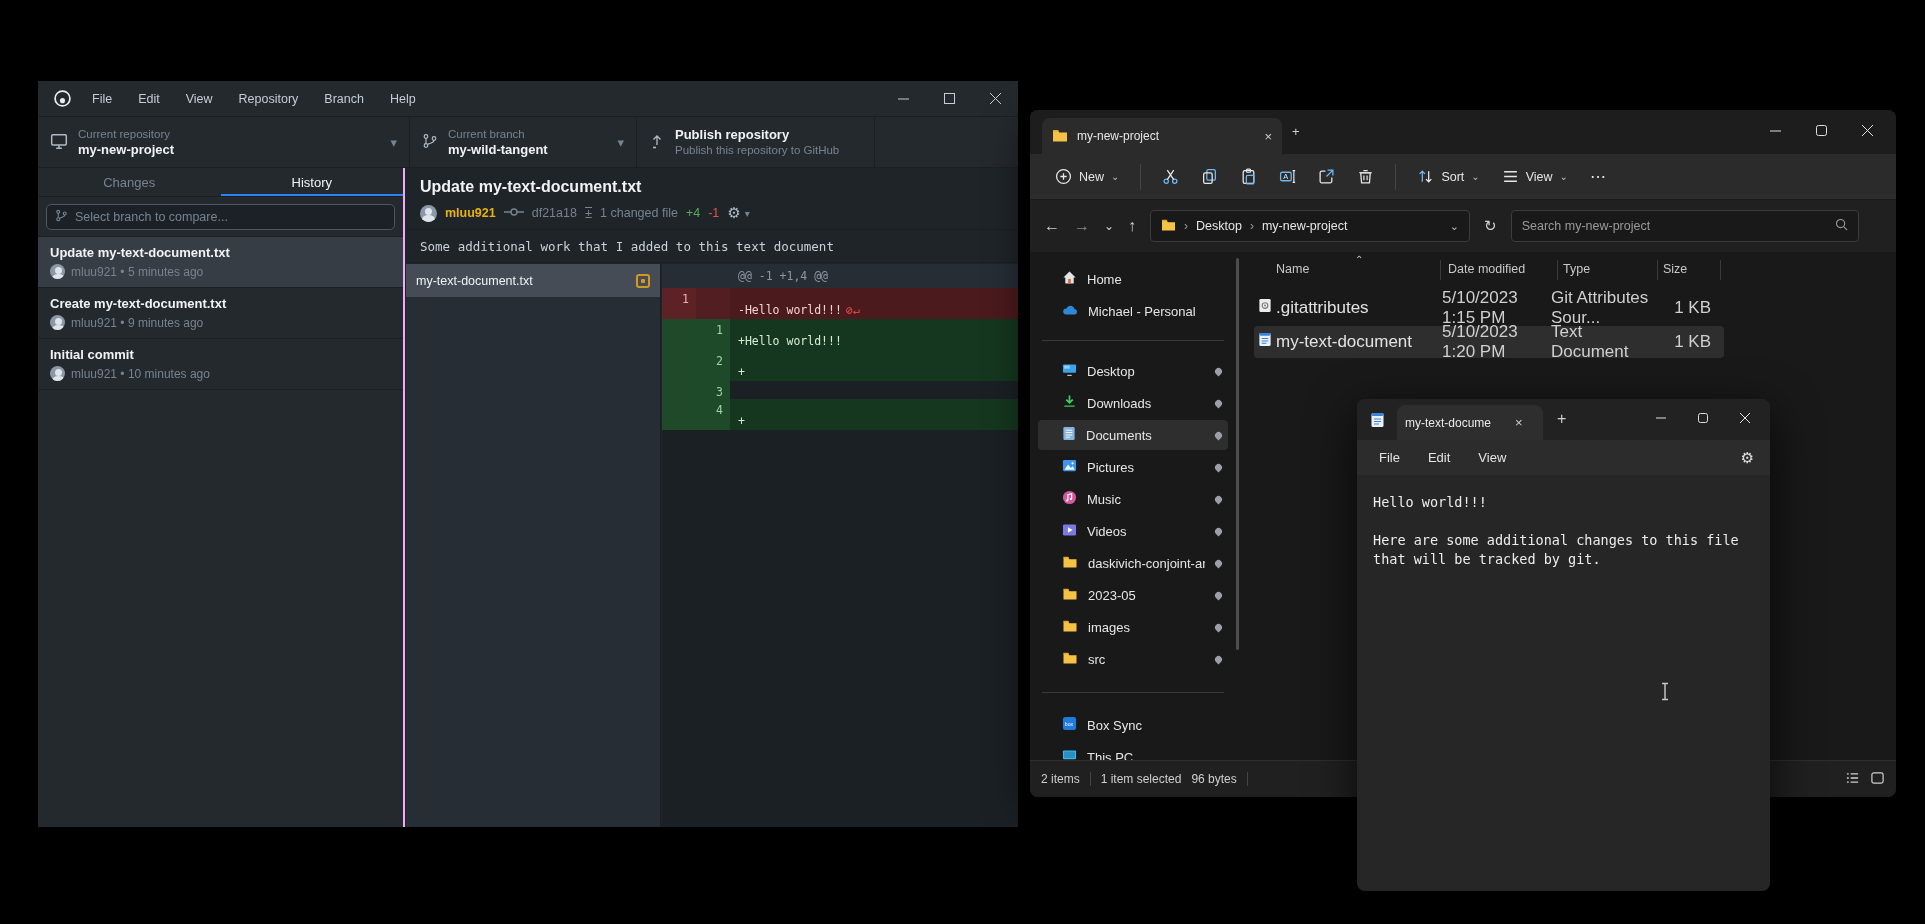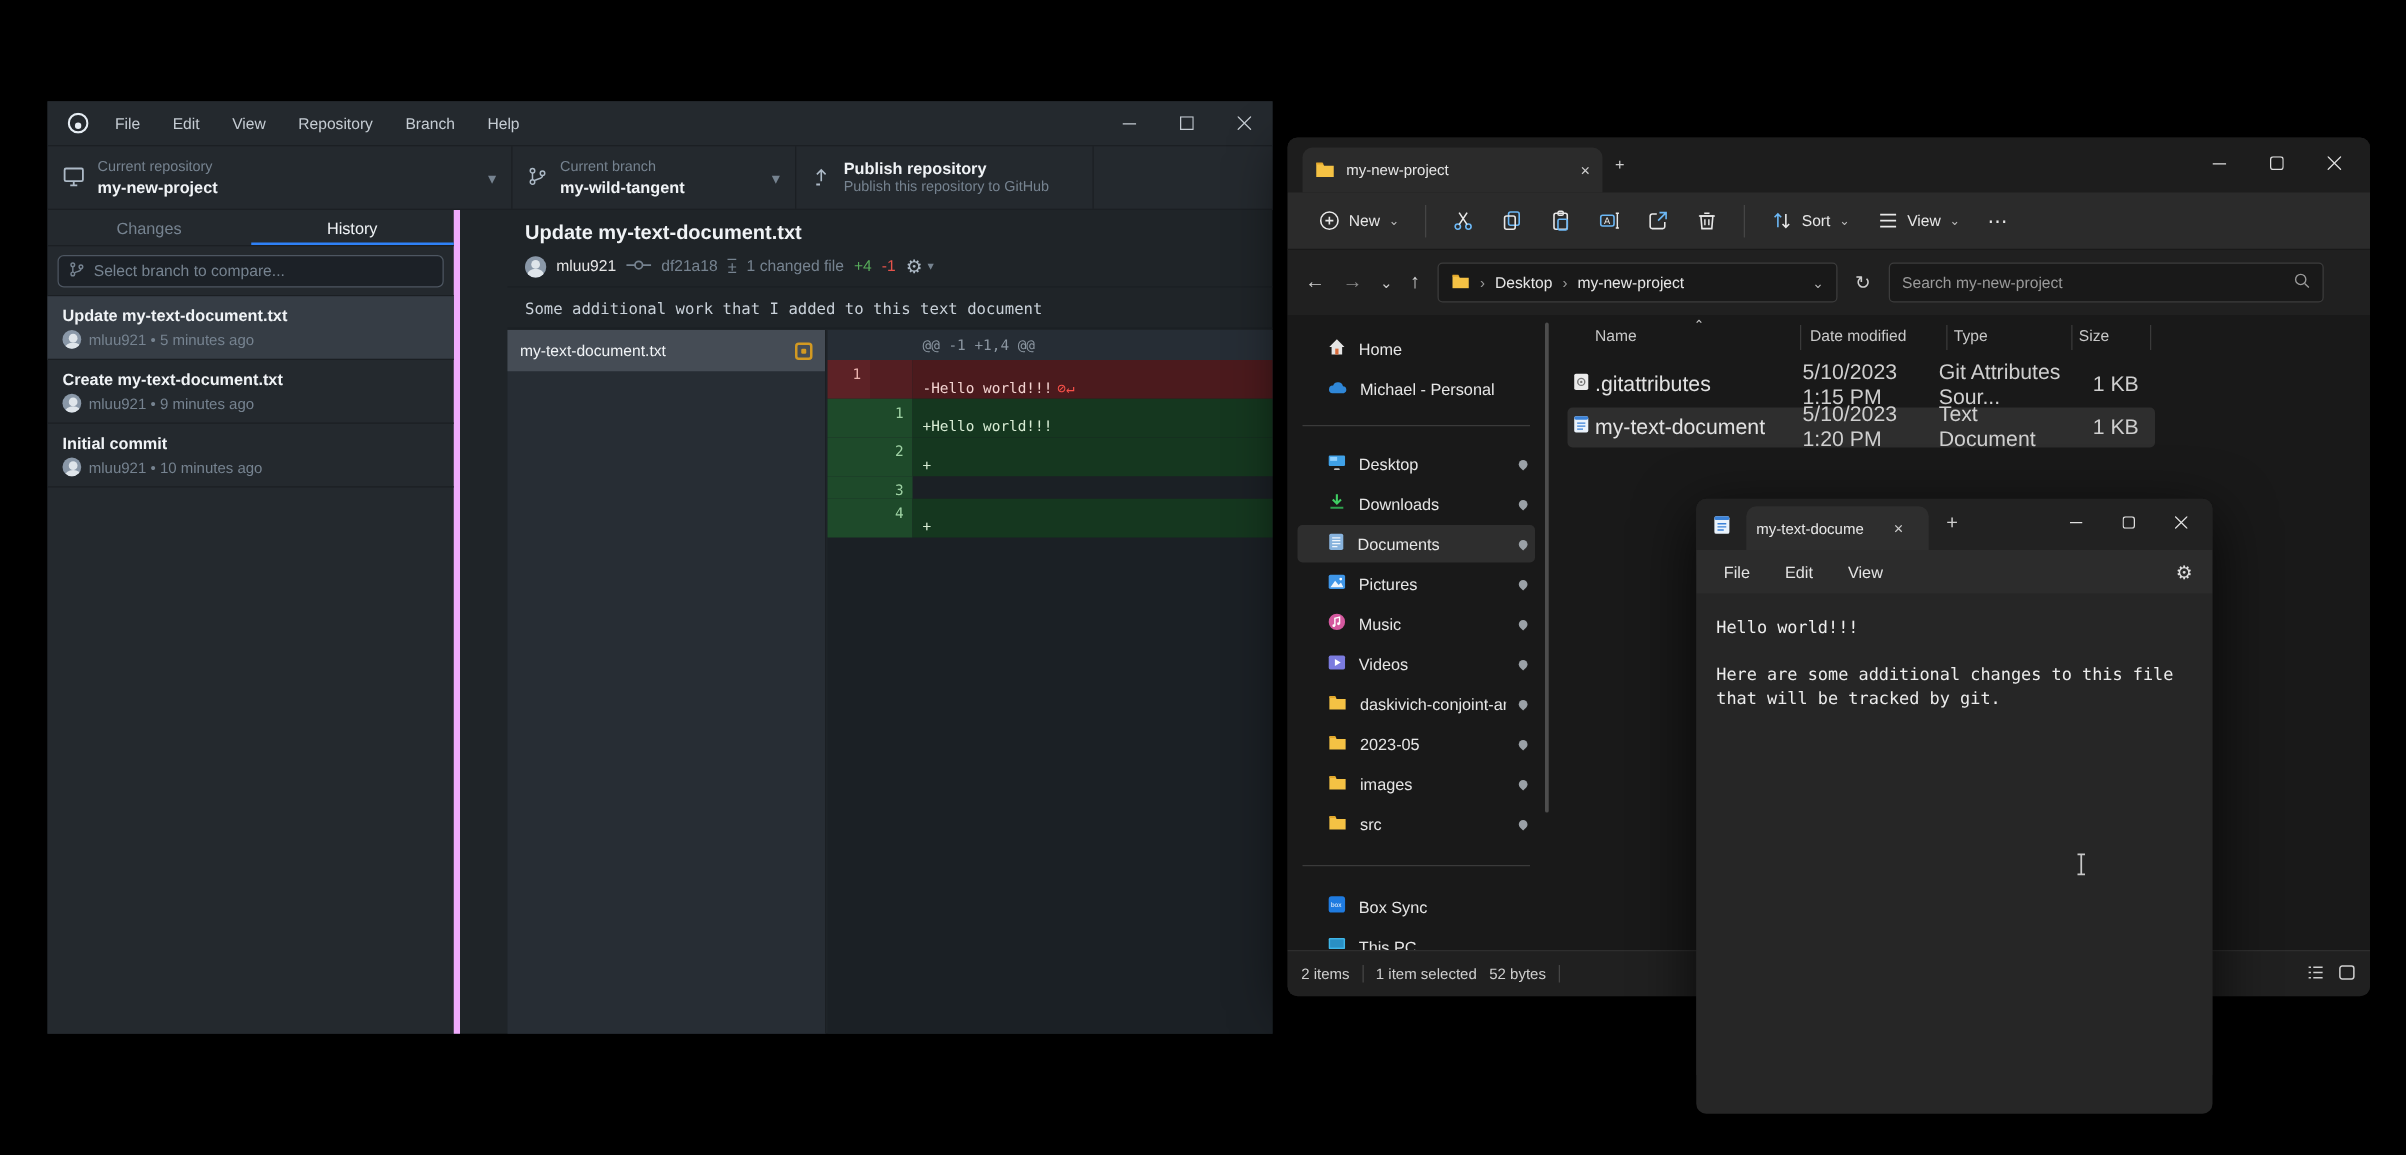--- a/index.html
+++ b/index.html
@@ -16,22 +16,22 @@
     display:flex; align-items:center; }
   .gh-winctl { position:absolute; right:0; top:0; height:35px; display:flex; }
   .wc { width:46px; height:100%; display:flex; align-items:center; justify-content:center; color:#c5ccd3; }
   .gh-toolbar { left:0; top:35px; width:100%; height:52px; background:#24292e;
     border-top:1px solid #1b1f23; border-bottom:1px solid #1b1f23; }
   .gh-tool-sec { position:absolute; top:0; height:100%; border-right:1px solid #1b1f23;
     display:flex; align-items:center; padding:0 12px; gap:10px; }
   .gh-tool-label { color:#768390; font-size:11.5px; line-height:15px; }
   .gh-tool-value { color:#f0f3f6; font-size:13px; font-weight:bold; line-height:16px; }
   .gh-caret { color:#768390; font-size:11px; margin-left:auto; }
-  .gh-left { left:0; top:87px; width:330px; height:659px; background:#24292e;
-    border-right:5px solid #f0abfc; }
+  .gh-left { left:0; top:87px; width:367px; height:659px; background:#24292e;
+    border-right:2px solid #f0abfc; }
   .gh-tabs { display:flex; height:29px; border-bottom:1px solid #1b1f23; }
   .gh-tab { width:50%; display:flex; align-items:center; justify-content:center;
     color:#768390; font-size:13px; }
   .gh-tab.active { color:#f0f3f6; box-shadow:inset 0 -2px 0 #2f81f7; }
   .gh-compare { height:40px; display:flex; align-items:center; padding:0 8px;
     border-bottom:1px solid #1b1f23; }
   .gh-compare-box { width:100%; height:26px; background:#1c2127; border:1px solid #4d5661;
     border-radius:5px; display:flex; align-items:center; padding:0 8px; gap:7px; }
   .gh-compare-box input { background:transparent; border:none; outline:none; color:#768390;
     font-size:12.5px; width:100%; font-family:"Liberation Sans",sans-serif; }
@@ -265,21 +265,21 @@
             <span>mluu921 • 10 minutes ago</span>
           </div>
       </div>
     </div>
 
     <div class="abs gh-main">
       <div class="gh-commit-head">
         <div class="gh-commit-title">Update my-text-document.txt</div>
         <div class="gh-commit-meta">
           <span class="avatar"></span>
-          <span style="color:#e5e5e5;">mluu921</span>
+          <span style="color:#eab308;font-weight:bold;">mluu921</span>
           <span>
             <svg width="20" height="12" viewBox="0 0 20 12">
                 <circle cx="10" cy="6" r="3" fill="none" stroke="#768390" stroke-width="1.4"></circle>
                 <path d="M0 6h7 M13 6h7" stroke="#768390" stroke-width="1.4"></path>
               </svg>
           </span>
           <span>df21a18</span>
           <span class="glyph" style="border-top:1.5px solid #768390;line-height:11px;font-size:13px;">±</span>
           <span>1 changed file</span>
           <span style="color:#57ab5a;">+4</span>
@@ -623,21 +623,21 @@
           <span class="fcell" style="width:100px;color:#cfcfcf;">Text Document</span>
           <span class="fcell" style="width:60px;text-align:right;color:#cfcfcf;">1 KB</span>
         </div>
       </div>
     </div>
 
     <div class="abs ex-status">
       <span>2 items</span>
       <span class="st-div"></span>
       <span>1 item selected</span>
-      <span>52 bytes</span>
+      <span>96 bytes</span>
       <span class="st-div"></span>
       <span style="margin-left:auto;display:flex;gap:10px;">
         <span><svg width="15" height="14" viewBox="0 0 16 15">
               <path d="M2 3h2 M6 3h8 M2 7.5h2 M6 7.5h8 M2 12h2 M6 12h8" stroke="#cfcfcf" stroke-width="1.4"></path>
             </svg></span>
         <span><svg width="15" height="14" viewBox="0 0 16 15">
               <rect x="2" y="2" width="12" height="11" rx="2" fill="none" stroke="#cfcfcf" stroke-width="1.3"></rect>
             </svg></span>
       </span>
     </div>

